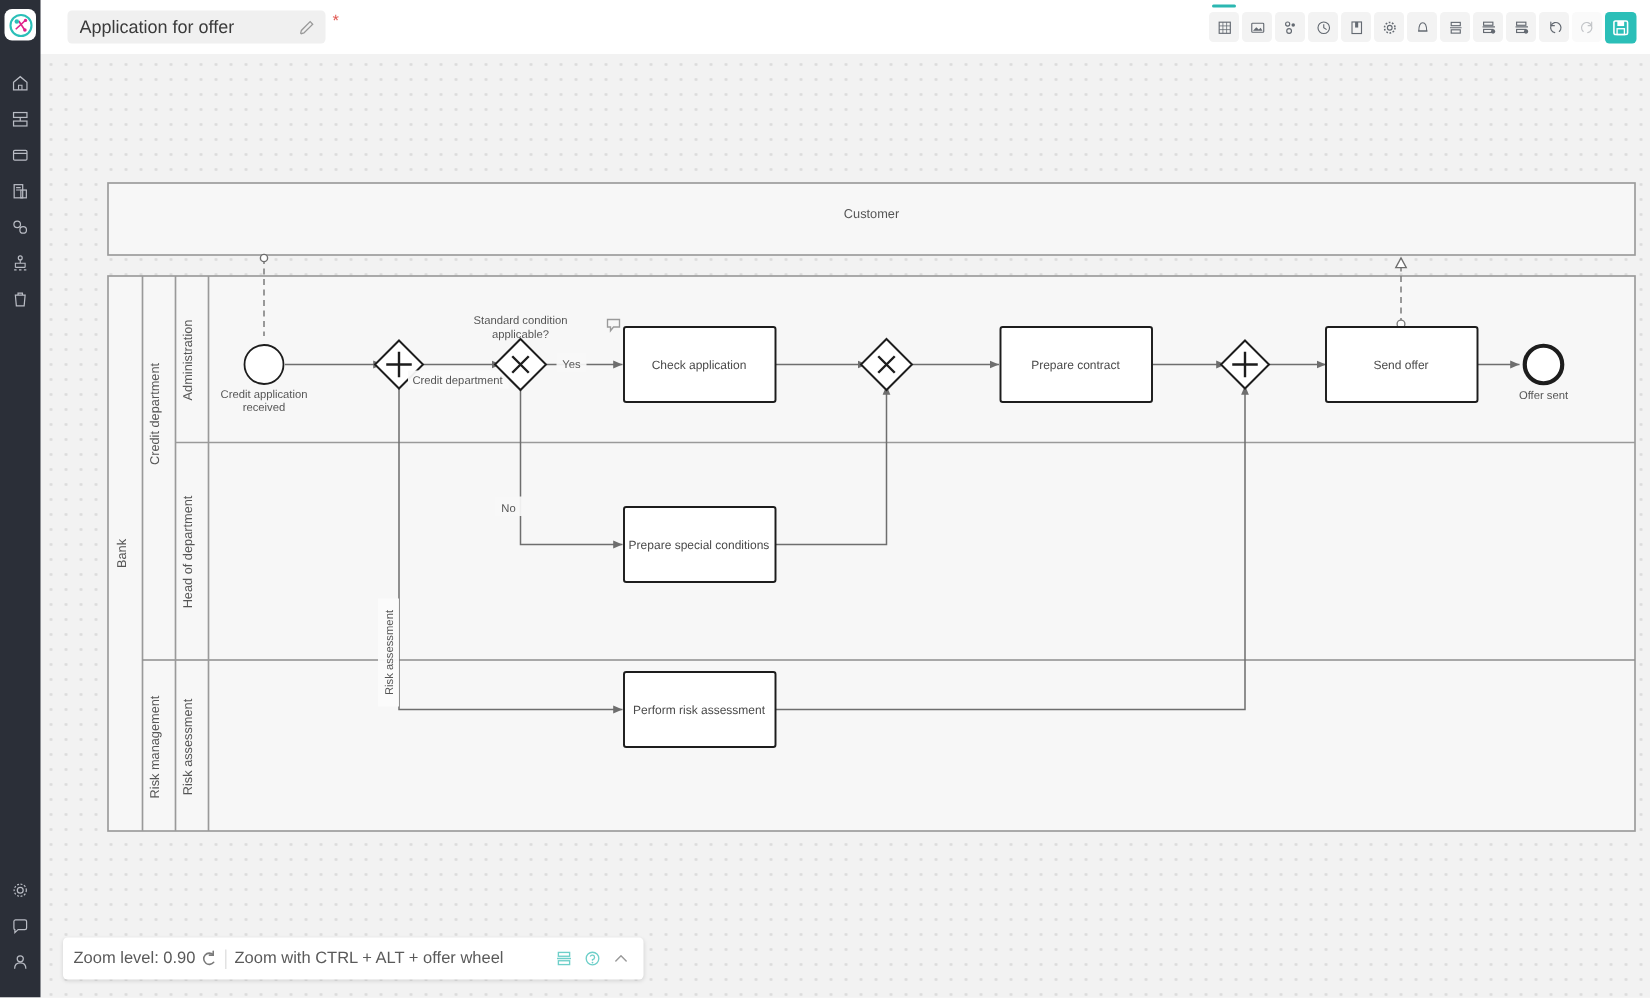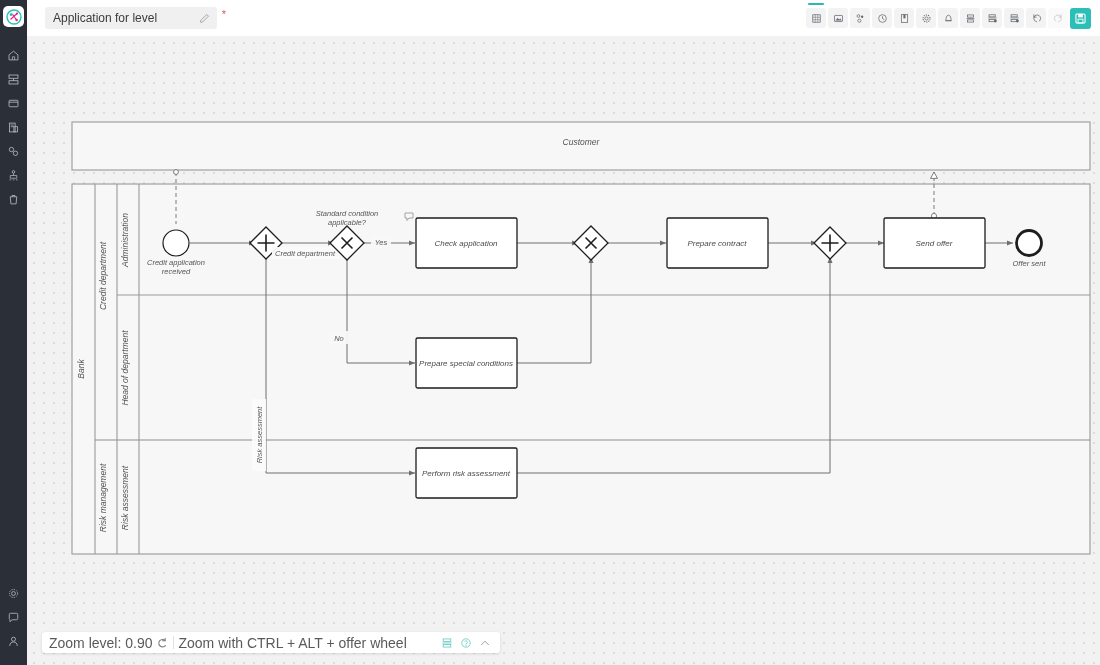--- a/index.html
+++ b/index.html
@@ -87,35 +87,34 @@
 
   
   .canvas {
     position: absolute; left: 27px; top: 36px;
     width: 1073px; height: 629px;
     background-color: #f2f2f2;
     background-image: radial-gradient(#dcdcdc 0.9px, transparent 1px);
     background-size: 10px 10px;
     background-position: 2px 2px;
     overflow: hidden;
-    font-style: italic;
   }
   .canvas svg { position: absolute; left: 0; top: 0; }
 
   
   .statusbar {
     position: absolute; left: 42px; bottom: 12px;
-    height: 21px;
+    height: 28px;
     background: #ffffff;
     border-radius: 3px;
     box-shadow: 0 1px 3px rgba(0,0,0,.13);
     display: flex; align-items: center;
     padding: 0 6px 0 7px;
     z-index: 25;
-    font-size: 14px; color: #5a5a5a;
+    font-size: 11px; color: #5a5a5a;
   }
   .sb-zoom { white-space: nowrap; }
   .sb-reset { width: 12px; height: 12px; margin: 0 3px 0 3px; cursor: pointer; }
   .sb-sep {
     width: 1px; height: 13px; background: #e2e2e2; margin: 0 5px 0 2px;
   }
   .sb-hint { white-space: nowrap; margin-right: 30px; }
   .sb-ico {
     width: 17px; height: 17px; margin-left: 2px;
     display: flex; align-items: center; justify-content: center;
@@ -203,21 +202,21 @@
       <svg width="13" height="13" viewBox="0 0 16 16">
         <circle cx="8" cy="5.2" r="2.5" fill="none" stroke="#b9bcc4" stroke-width="1"></circle>
         <path d="M3.4 13.4 C3.4 10 5.6 8.6 8 8.6 C10.4 8.6 12.6 10 12.6 13.4" fill="none" stroke="#b9bcc4" stroke-width="1"></path>
       </svg>
     </div>
   </div>
 
   <div class="topbar">
 
     <div class="title-field">
-      <span class="title-text">Application for level</span>
+      <span class="title-text">Application for offer</span>
       <svg class="title-pencil" viewBox="0 0 16 16">
         <path d="M3 12.4 L3.6 10.2 L10.8 3 L12.9 5.1 L5.7 12.3 L3.5 12.9 Z" fill="none" stroke="#6b6b6b" stroke-width="1.05"></path>
       </svg>
       <span class="title-star">*</span>
     </div>
 
     <div class="tb-right">
 
       <div class="tb-btn active-underline">
         <svg width="11" height="11" viewBox="0 0 16 16">

